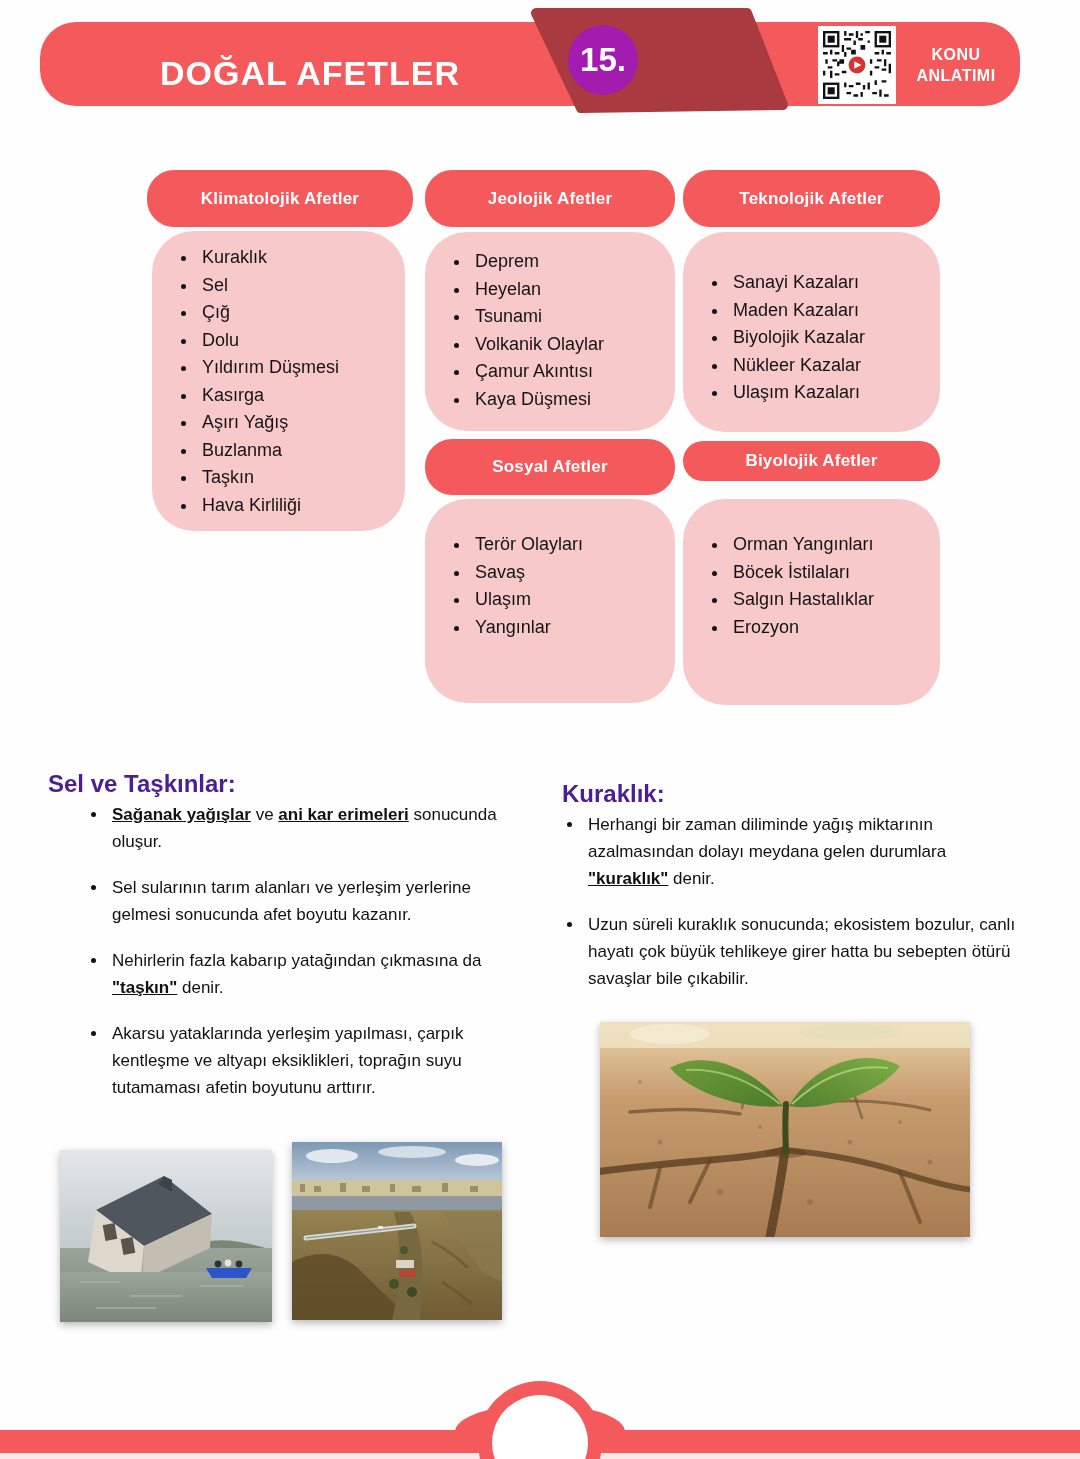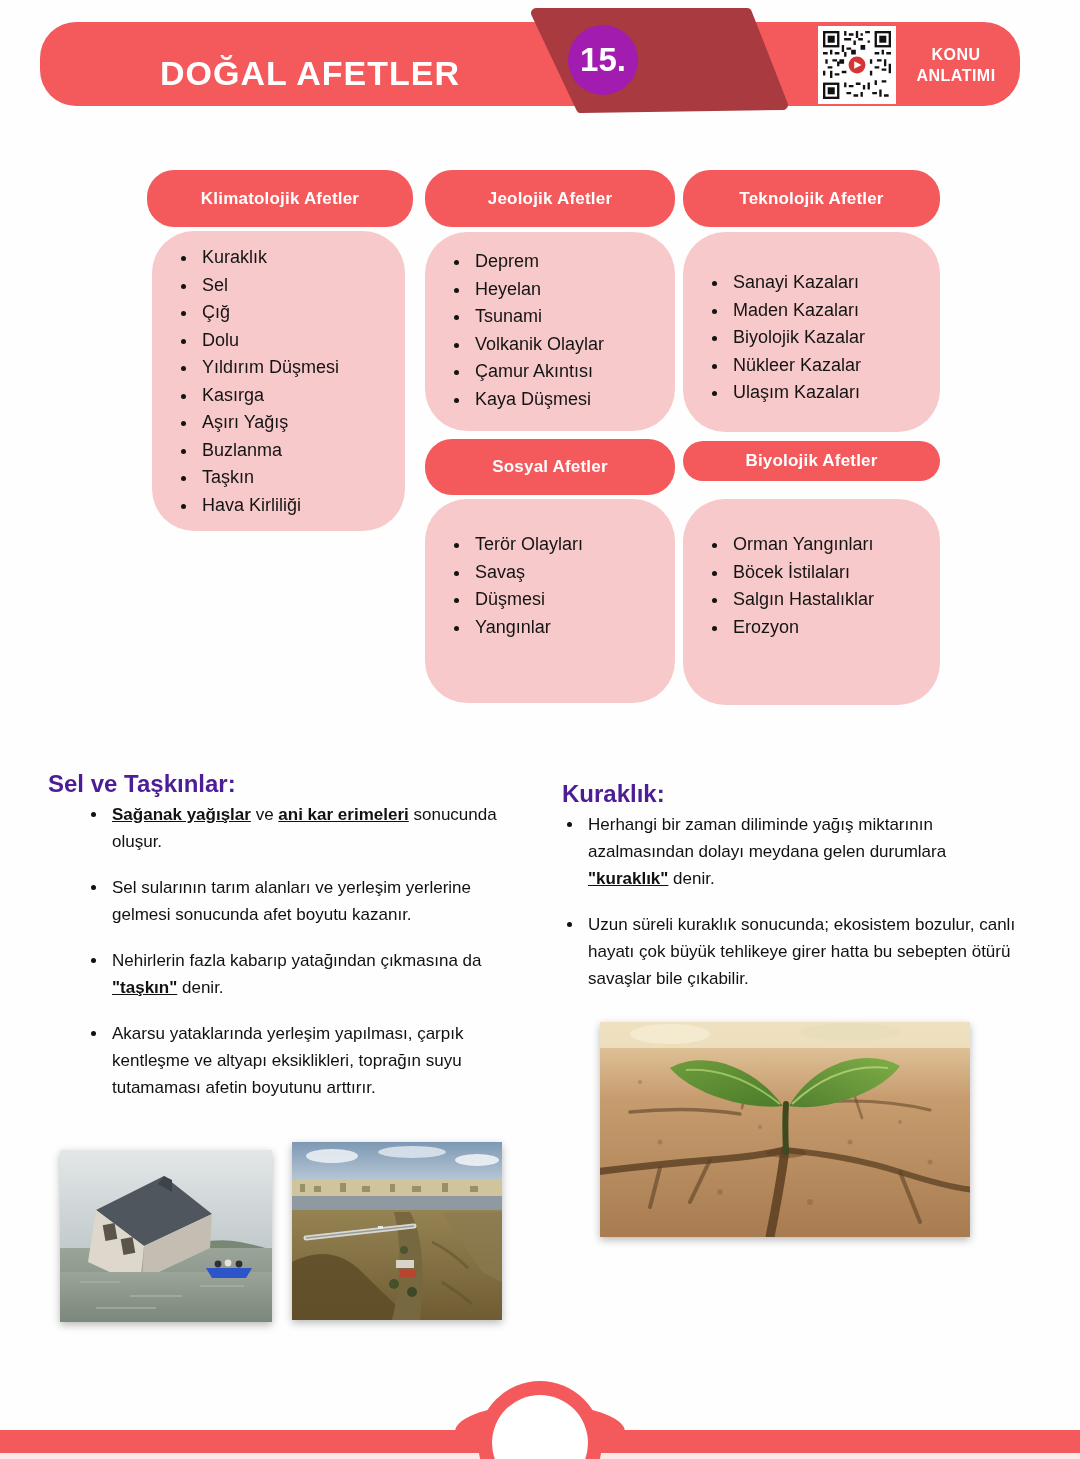--- a/index.html
+++ b/index.html
@@ -155,21 +155,21 @@
         <li>Maden Kazaları</li>
         <li>Biyolojik Kazalar</li>
         <li>Nükleer Kazalar</li>
         <li>Ulaşım Kazaları</li>
       </ul>
     </div>
   <div class="card" id="card-4">
       <ul>
         <li>Terör Olayları</li>
         <li>Savaş</li>
-        <li>Düşmesi</li>
+        <li>Ulaşım</li>
         <li>Yangınlar</li>
       </ul>
     </div>
   <div class="card" id="card-5">
       <ul>
         <li>Orman Yangınları</li>
         <li>Böcek İstilaları</li>
         <li>Salgın Hastalıklar</li>
         <li>Erozyon</li>
       </ul>

